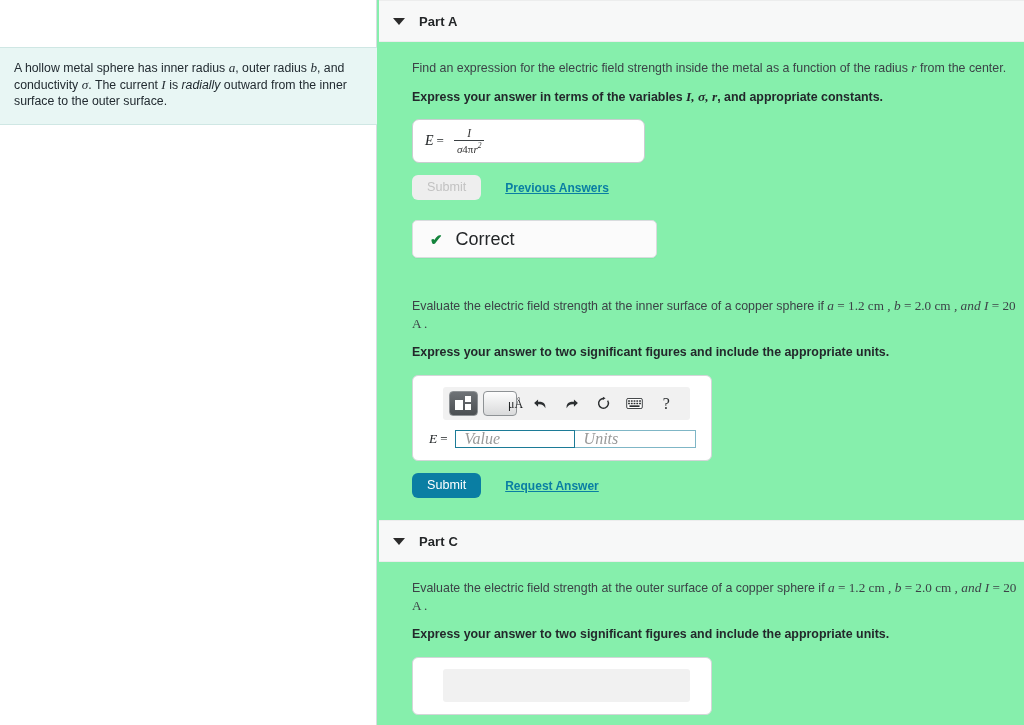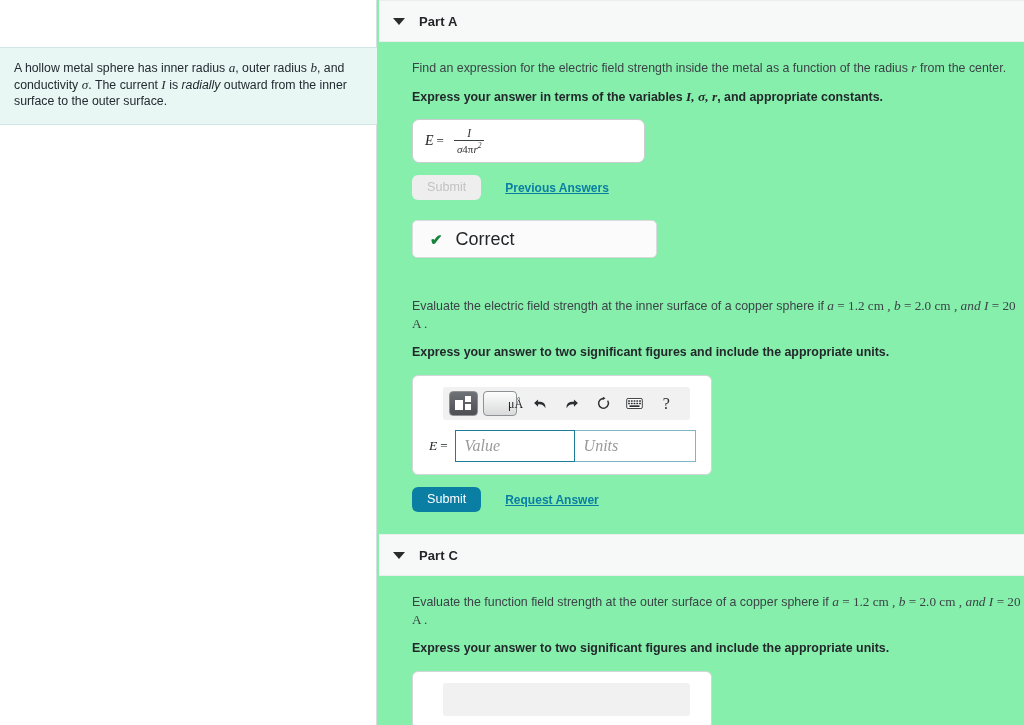--- a/index.html
+++ b/index.html
@@ -265,21 +265,21 @@
 
   .input-row {
     display: flex;
     align-items: center;
     margin-top: 10px;
     padding-left: 8px;
   }
   .input-row .eq-label { font-size: 13.5px; }
   .input-row .eq-equals { margin-right: 7px; }
   .fld {
-    height: 32px;
+    height: 18px;
     border: 1px solid #1c7b97;
     background: #ffffff;
     font-family: "Liberation Serif", serif;
     font-style: italic;
     font-size: 16px;
     color: #9a9a9a;
     padding-left: 9px;
     outline: none;
   }
   .fld.value { width: 120px; }
@@ -406,21 +406,21 @@
       </div>
       <div class="sep-space"></div>
     </div>
 
     <div class="part-header">
       <div class="caret"></div>
       <div class="part-title">Part C</div>
     </div>
     <div class="part-body">
       <div class="prompt">
-        <span>Evaluate the function field strength at the outer surface of a copper sphere if </span><span class="mvar">a</span><span class="mnum"> = 1.2 cm </span><span class="mvar">, b</span><span class="mnum"> = 2.0 cm </span><span class="mvar">, and I</span><span class="mnum"> = 20 A .</span>
+        <span>Evaluate the electric field strength at the outer surface of a copper sphere if </span><span class="mvar">a</span><span class="mnum"> = 1.2 cm </span><span class="mvar">, b</span><span class="mnum"> = 2.0 cm </span><span class="mvar">, and I</span><span class="mnum"> = 20 A .</span>
       </div>
       <div class="instruction">Express your answer to two significant figures and include the appropriate units.</div>
 
       <div class="answer-widget">
         <div class="toolbar">
           
           
           
           
           

